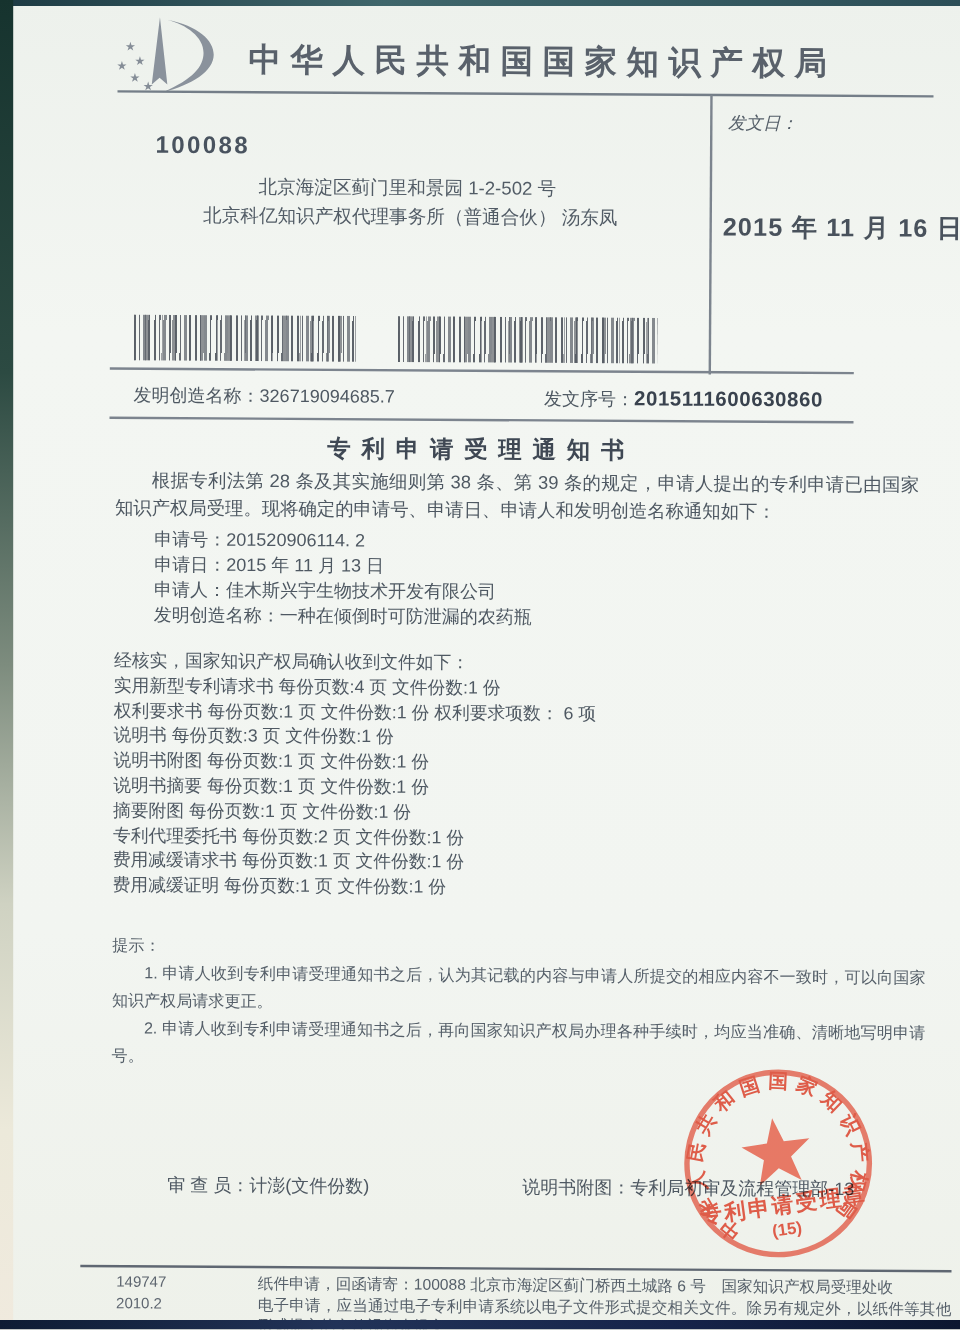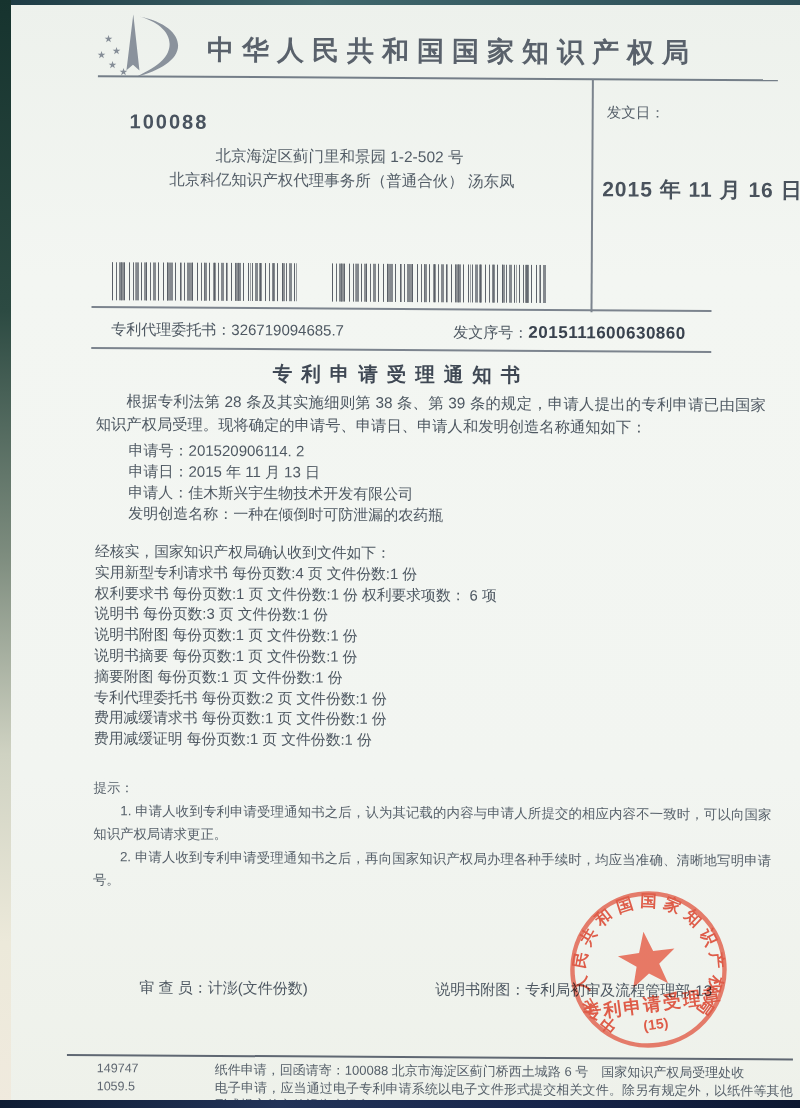--- a/index.html
+++ b/index.html
@@ -23,21 +23,21 @@
   .header-rule{position:absolute;left:95px;top:77px;width:680px;height:2px;background:#747e88;}
   .vline{position:absolute;left:589px;top:78px;width:2px;height:233px;background:#7c848e;}
 
   
   .postal{position:absolute;left:127px;top:112px;font-family:Liberation Sans, sans-serif;
         font-size:20px;font-weight:bold;color:#49535f;letter-spacing:2px;}
   .addr1{position:absolute;left:213px;top:147px;font-size:15.5px;color:#525c66;}
   .addr2{position:absolute;left:167px;top:171px;font-size:15.5px;color:#525c66;}
 
   
-  .dispatch-label{position:absolute;left:604px;top:102px;font-size:14.5px;color:#545e68;}
+  .dispatch-label{position:absolute;left:604px;top:92px;font-size:14.5px;color:#545e68;font-style:italic;}
   .dispatch-date{position:absolute;left:600px;top:174px;font-size:21px;font-weight:600;
         color:#49525c;letter-spacing:1px;white-space:nowrap;}
 
   
   .barcode{position:absolute;top:264px;height:38px;opacity:.85;
     background-image:
       repeating-linear-gradient(90deg,rgba(58,64,74,.95) 0 1.5px,transparent 1.5px 4px,
         rgba(58,64,74,.9) 4px 5px,transparent 5px 7.5px,rgba(58,64,74,.7) 7.5px 10px,
         transparent 10px 12px,rgba(58,64,74,.95) 12px 13.5px,transparent 13.5px 17px),
       repeating-linear-gradient(90deg,rgba(58,64,74,.55) 0 1px,transparent 1px 9px,
@@ -112,21 +112,21 @@
     <div class="addr1">北京海淀区蓟门里和景园 1-2-502 号</div>
     <div class="addr2">北京科亿知识产权代理事务所（普通合伙） 汤东凤</div>
 
     <div class="dispatch-label">发文日：</div>
     <div class="dispatch-date">2015 年 11 月 16 日</div>
 
     <div class="barcode bc1"></div>
     <div class="barcode bc2"></div>
 
     <div class="rule-a"></div>
-    <div class="ref-left"><span>专利代理委托书：</span><span>326719094685.7</span></div>
+    <div class="ref-left"><span>发明创造名称：</span><span>326719094685.7</span></div>
     <div class="ref-right"><span>发文序号：</span><b>2015111600630860</b></div>
     <div class="rule-b"></div>
 
     <div class="notice-title">专利申请受理通知书</div>
     <div class="intro">根据专利法第 28 条及其实施细则第 38 条、第 39 条的规定，申请人提出的专利申请已由国家知识产权局受理。现将确定的申请号、申请日、申请人和发明创造名称通知如下：</div>
 
     <div class="fields">
       <div>申请号：201520906114. 2</div>
       <div>申请日：2015 年 11 月 13 日</div>
       <div>申请人：佳木斯兴宇生物技术开发有限公司</div>
@@ -162,21 +162,21 @@
         <textPath href="#sealArc" startOffset="50%" text-anchor="middle">中华人民共和国国家知识产权局</textPath>
       </text>
       <polygon class="star" points="86,48 93.1,68.3 114.5,68.7 97.4,81.7 103.6,102.3 86,90 68.4,102.3 74.6,81.7 57.5,68.7 78.9,68.3"></polygon>
       <text class="sealtitle" x="86" y="127" text-anchor="middle">专利申请受理章</text>
       <text class="sealnum" x="86" y="146" text-anchor="middle">(15)</text>
     </svg>
 
     <div class="footer-rule"></div>
     <div class="footer-codes">
       <div>149747</div>
-      <div>1059.5</div>
+      <div>2010.2</div>
     </div>
     <div class="footer-text">
       <p>纸件申请，回函请寄：100088 北京市海淀区蓟门桥西土城路 6 号　国家知识产权局受理处收</p>
       <p>电子申请，应当通过电子专利申请系统以电子文件形式提交相关文件。除另有规定外，以纸件等其他形式提交的文件视为未提交。</p>
     </div>
 
   </div>
 
   <div class="edge-bottom"></div>
 </div>

